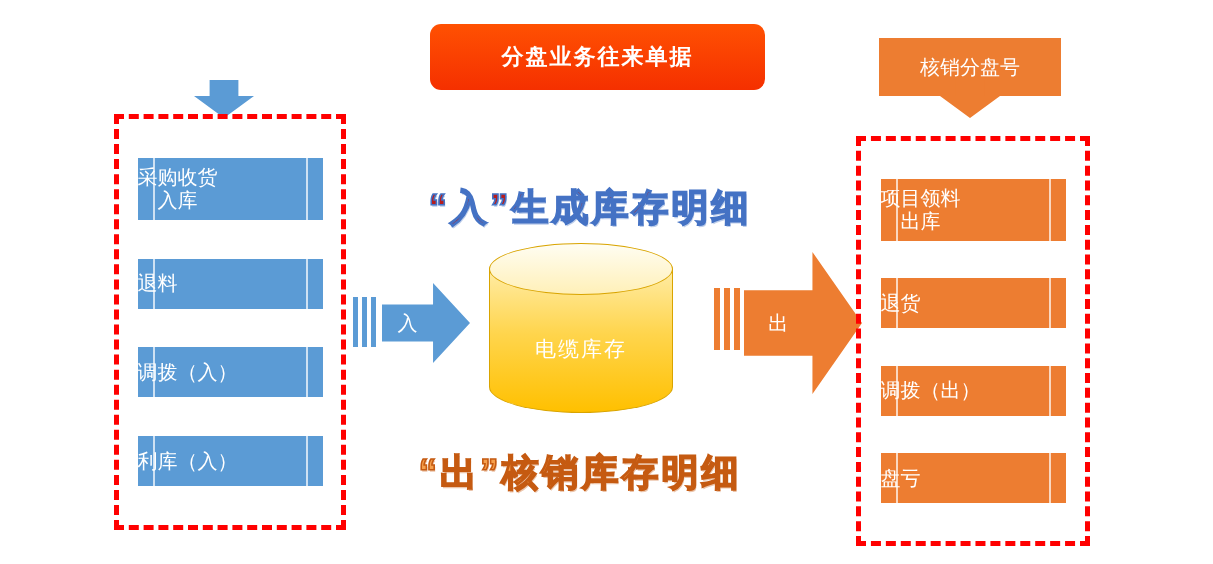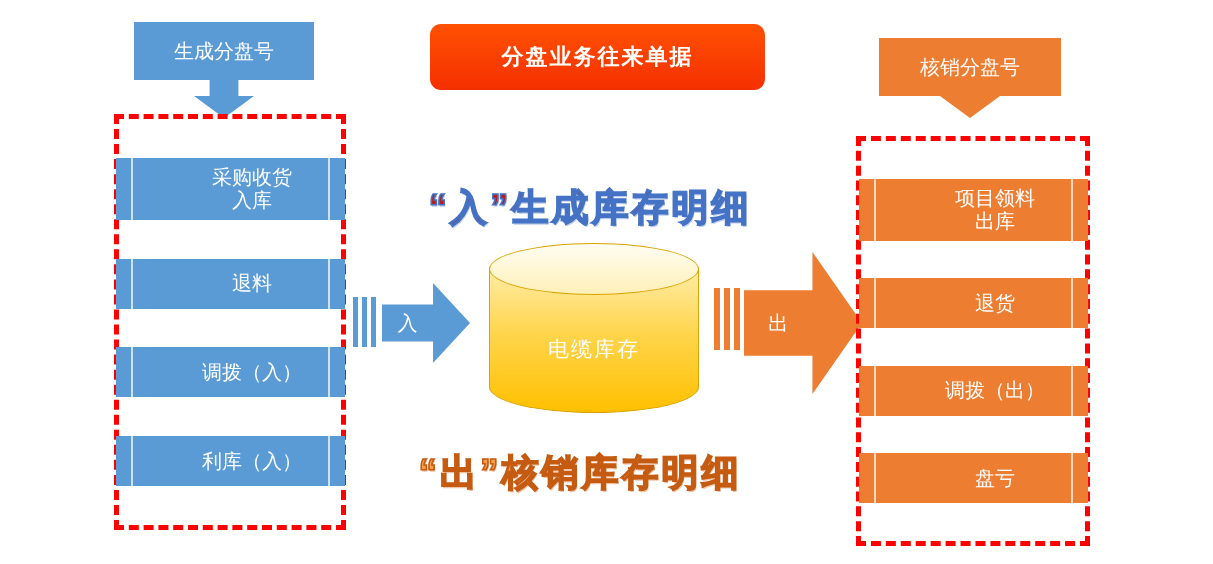--- a/index.html
+++ b/index.html
@@ -25,22 +25,22 @@
   .dashed{
     position:absolute;border:5px dashed var(--dashed-border,#FF0000);
     display:flex;flex-direction:column;justify-content:space-evenly;align-items:center;
     box-sizing:border-box;
   }
   .left-dashed{left:114px;top:114px;width:232px;height:416px;}
   .right-dashed{left:856px;top:136px;width:234px;height:410px;}
   
   .item{
     position:relative;width:185px;height:50px;
-    display:flex;align-items:center;justify-content:center;
-    color:#fff;font-size:20px;text-align:center;padding-left:44px;
+    display:flex;align-items:center;justify-content:flex-start;
+    color:#fff;font-size:20px;text-align:center;
   }
   .item.tall{height:62px;}
   .item::before,.item::after{
     content:"";position:absolute;top:0;bottom:0;width:2px;background:rgba(255,255,255,.7);
   }
   .item::before{left:15px;}
   .item::after{right:15px;}
   .blue-item{background:var(--blue,#5B9BD5);}
   .orange-item{background:var(--orange,#ED7D31);}
   .item-label{white-space:pre-line;line-height:1.15;}
@@ -60,21 +60,21 @@
     color:#b91c1c;-webkit-text-stroke:1.6px #4472C4;
     text-shadow:1px 2px 0 rgba(68,114,196,.35);
     margin-top:31px;
   }
   .orange-caption{
     left:380px;top:448px;width:400px;
     color:#F6A04D;-webkit-text-stroke:1.6px #C55A11;
     text-shadow:1px 2px 0 rgba(197,90,17,.35);
   }
   
-  .cylinder{position:absolute;left:489px;top:243px;width:210px;height:170px;}
+  .cylinder{position:absolute;left:489px;top:243px;width:184px;height:170px;}
   .cyl-body{
     position:absolute;left:0;top:26px;width:100%;height:144px;box-sizing:border-box;
     background:linear-gradient(180deg,#ffeca6 0%,#ffd54d 45%,var(--cylinder-bottom,#FFC000) 100%);
     border:1px solid #d9a400;border-top:none;
     border-radius:0 0 50% 50% / 0 0 26px 26px;
   }
   .cyl-top{
     position:absolute;left:0;top:0;width:100%;height:52px;box-sizing:border-box;
     background:linear-gradient(180deg,#fffdf2,var(--cylinder-top,#FFF0B8));
     border:1px solid #d9a400;border-radius:50%;
@@ -99,23 +99,20 @@
   .arrow-label{
     position:absolute;left:0;top:50%;width:58%;transform:translateY(-50%);
     text-align:center;color:#fff;font-size:20px;
   }
 </style>
 </head>
 <body>
 
 <div class="canvas">
 
-  <div class="hdr blue-hdr">
-    <span>生成分盘号</span>
-  </div>
   <div class="down-arrow left-down"></div>
 
   <div class="dashed left-dashed">
     <div class="item blue-item tall">
       <span class="item-label">采购收货
 入库</span>
     </div>
     <div class="item blue-item">
       <span class="item-label">退料</span>
     </div>

